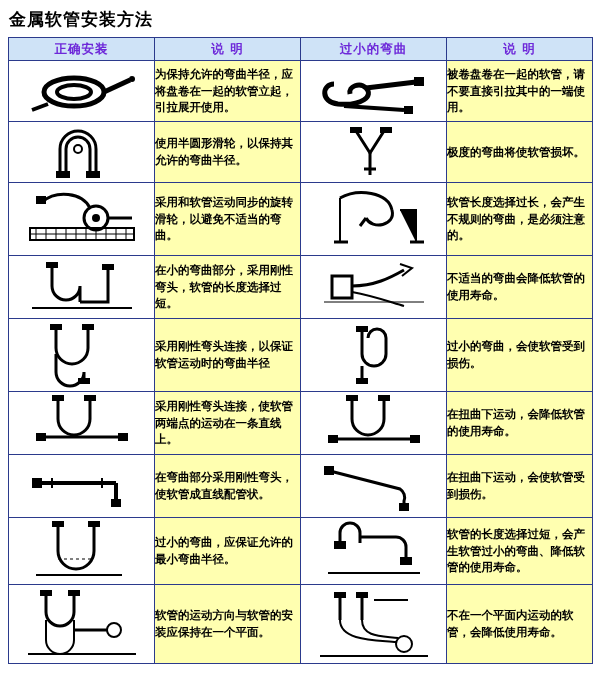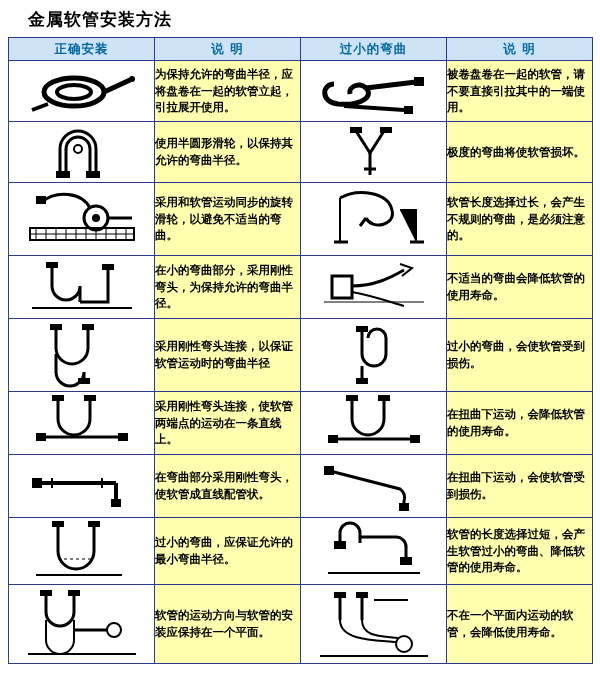--- a/index.html
+++ b/index.html
@@ -19,37 +19,37 @@
     height: 698px;
     position: relative;
     box-sizing: border-box;
     padding: 6px 8px 0 8px;
   }
   .title {
     font-size: 17px;
     font-weight: bold;
     letter-spacing: 1px;
     color: #000;
-    margin: 2px 0 6px 20px;
+    margin: 2px 0 6px 1px;
     font-family: "DejaVu Sans", "Liberation Sans", sans-serif;
   }
   table.matrix {
     border-collapse: collapse;
     width: 584px;
     table-layout: fixed;
     border: 1px solid #2b3a8c;
   }
   table.matrix td, table.matrix th {
     border: 1px solid #2b3a8c;
     padding: 0;
     vertical-align: middle;
   }
   thead th {
     background: #cfe3f7;
-    color: #0369a1;
+    color: #6d28d9;
     font-size: 12.5px;
     font-weight: bold;
     height: 22px;
     letter-spacing: 1px;
   }
   .col-img { width: 146px; }
   .col-txt { width: 146px; }
   td.img-cell {
     background: #ffffff;
     text-align: center;
@@ -180,21 +180,21 @@
       <tr class="row-3">
         <td class="img-cell">
           <svg class="fig" viewBox="0 0 140 62">
             <path d="M40 10 L40 30 A14 14 0 0 0 68 30 L68 46" fill="none" stroke="#000" stroke-width="3"></path>
             <path d="M68 46 L96 46 L96 14" fill="none" stroke="#000" stroke-width="3"></path>
             <rect x="34" y="6" width="12" height="6" fill="#000"></rect>
             <rect x="90" y="8" width="12" height="6" fill="#000"></rect>
             <path d="M20 52 L120 52" stroke="#000" stroke-width="2"></path>
           </svg>
         </td>
-        <td class="txt-cell">在小的弯曲部分，采用刚性弯头，为保持允许的弯曲半径。</td>
+        <td class="txt-cell">在小的弯曲部分，采用刚性弯头，软管的长度选择过短。</td>
         <td class="img-cell">
           <svg class="fig" viewBox="0 0 140 62">
             <rect x="28" y="20" width="20" height="22" fill="none" stroke="#000" stroke-width="3"></rect>
             <path d="M48 30 C70 30 86 22 100 14" fill="none" stroke="#000" stroke-width="3"></path>
             <path d="M96 8 L108 12 L98 20" fill="none" stroke="#000" stroke-width="2"></path>
             <path d="M48 36 C70 40 86 46 100 50" fill="none" stroke="#000" stroke-width="2"></path>
             <path d="M20 46 L120 46" stroke="#000" stroke-width="1"></path>
           </svg>
         </td>
         <td class="txt-cell">不适当的弯曲会降低软管的使用寿命。</td>

